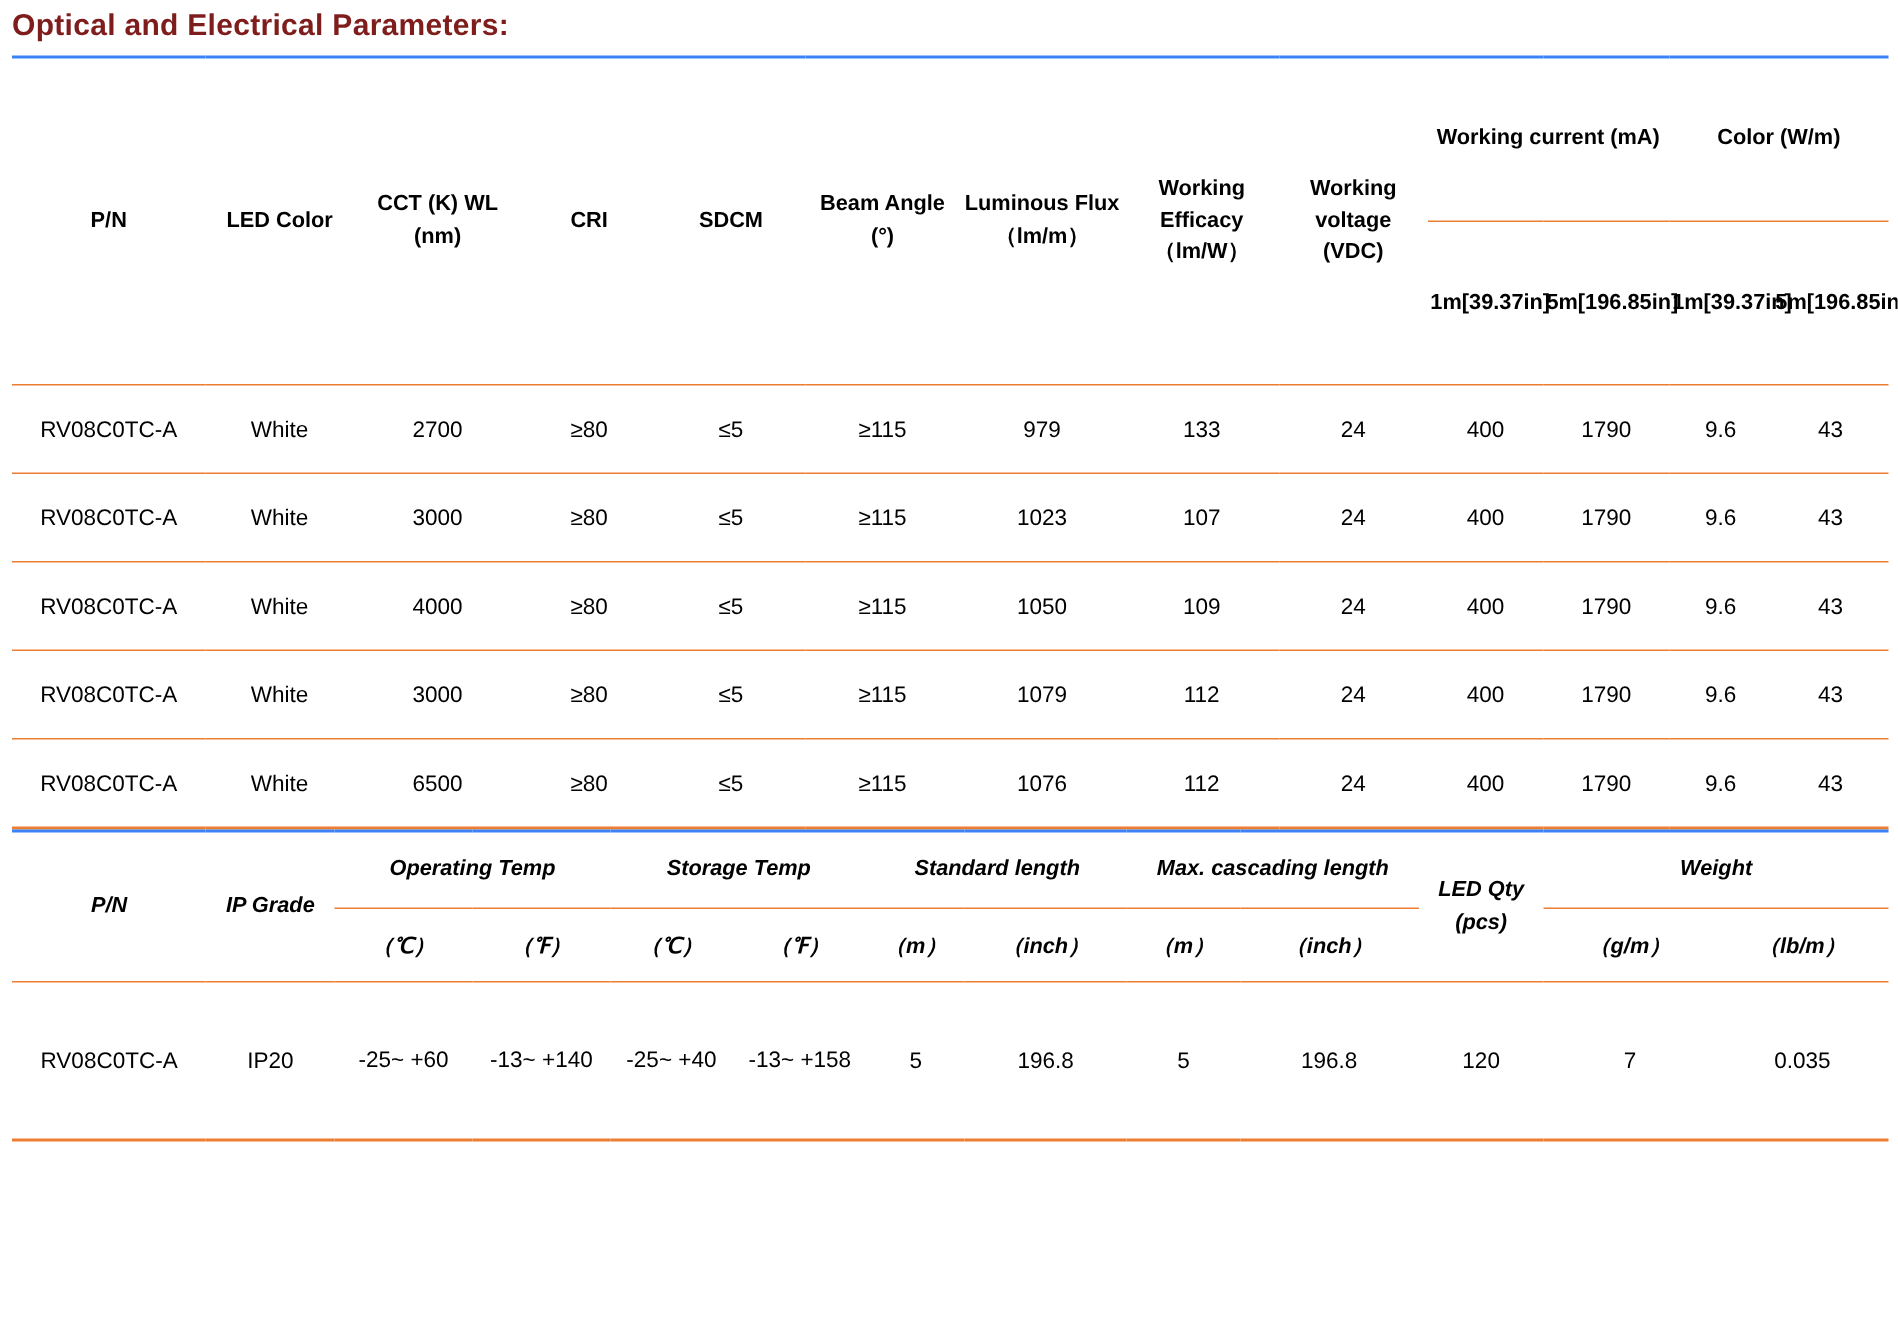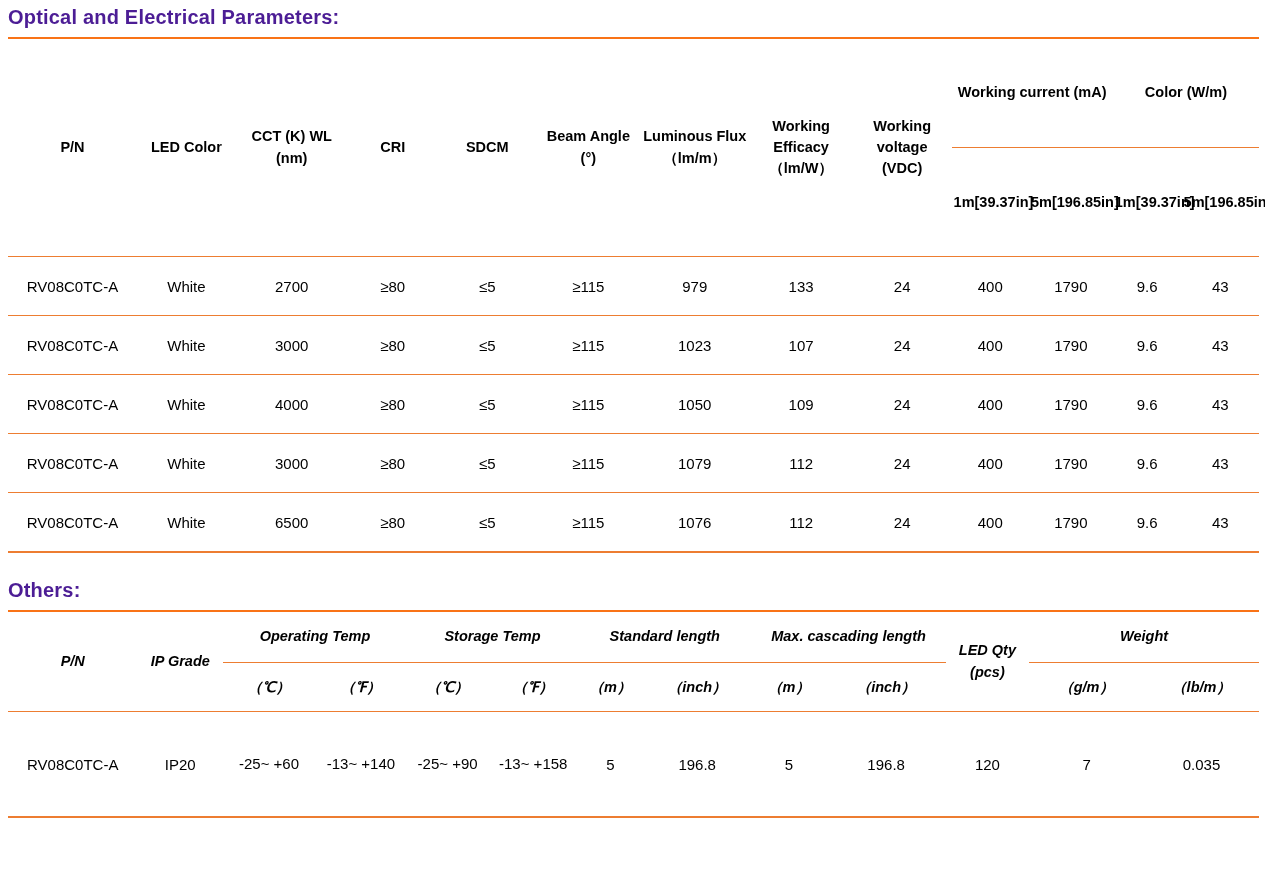--- a/index.html
+++ b/index.html
@@ -16,21 +16,21 @@
   }
   .page {
     position: relative;
     width: 1265px;
     padding: 0;
     box-sizing: border-box;
   }
   .section-title {
     font-size: 20px;
     font-weight: bold;
-    color: #4c1d95;
+    color: #7f1d1d;
     margin: 6px 0 8px 8px;
     letter-spacing: 0.2px;
   }
   .section-title.others {
     margin-top: 26px;
   }
   table {
     border-collapse: collapse;
     width: 1251px;
     margin-left: 8px;
@@ -44,21 +44,21 @@
     padding: 4px 2px;
   }
   .tbl-optical th {
     font-weight: bold;
   }
   .tbl-others th {
     font-weight: bold;
     font-style: italic;
   }
   
-  .rule-top > th, .rule-top > td { border-top: 2px solid #f97316; }
+  .rule-top > th, .rule-top > td { border-top: 2px solid #3b82f6; }
   .tbl-optical tbody tr td { border-top: 1.5px solid #ED7D31; }
   .tbl-optical tbody tr:last-child td { border-bottom: 2px solid #ED7D31; }
 
   .hdr-cell {
     line-height: 1.45;
   }
   .sub-hdr {
     font-weight: bold;
     font-size: 14.5px;
   }
@@ -207,21 +207,20 @@
         <td>112</td>
         <td>24</td>
         <td>400</td>
         <td>1790</td>
         <td>9.6</td>
         <td>43</td>
       </tr>
     </tbody>
   </table>
 
-  <div class="section-title others">Others:</div>
 
   <table class="tbl-others">
     <colgroup>
       <col style="width:124px">
       <col style="width:82px">
       <col style="width:88px">
       <col style="width:88px">
       <col style="width:78px">
       <col style="width:86px">
       <col style="width:62px">
@@ -255,21 +254,21 @@
         <th class="sub-hdr">（g/m）</th>
         <th class="sub-hdr">（lb/m）</th>
       </tr>
     </thead>
     <tbody>
       <tr>
         <td>RV08C0TC-A</td>
         <td>IP20</td>
         <td class="two-line">-25~ +60</td>
         <td class="two-line">-13~ +140</td>
-        <td class="two-line">-25~ +90</td>
+        <td class="two-line">-25~ +40</td>
         <td class="two-line">-13~ +158</td>
         <td>5</td>
         <td>196.8</td>
         <td>5</td>
         <td>196.8</td>
         <td>120</td>
         <td>7</td>
         <td>0.035</td>
       </tr>
     </tbody>

